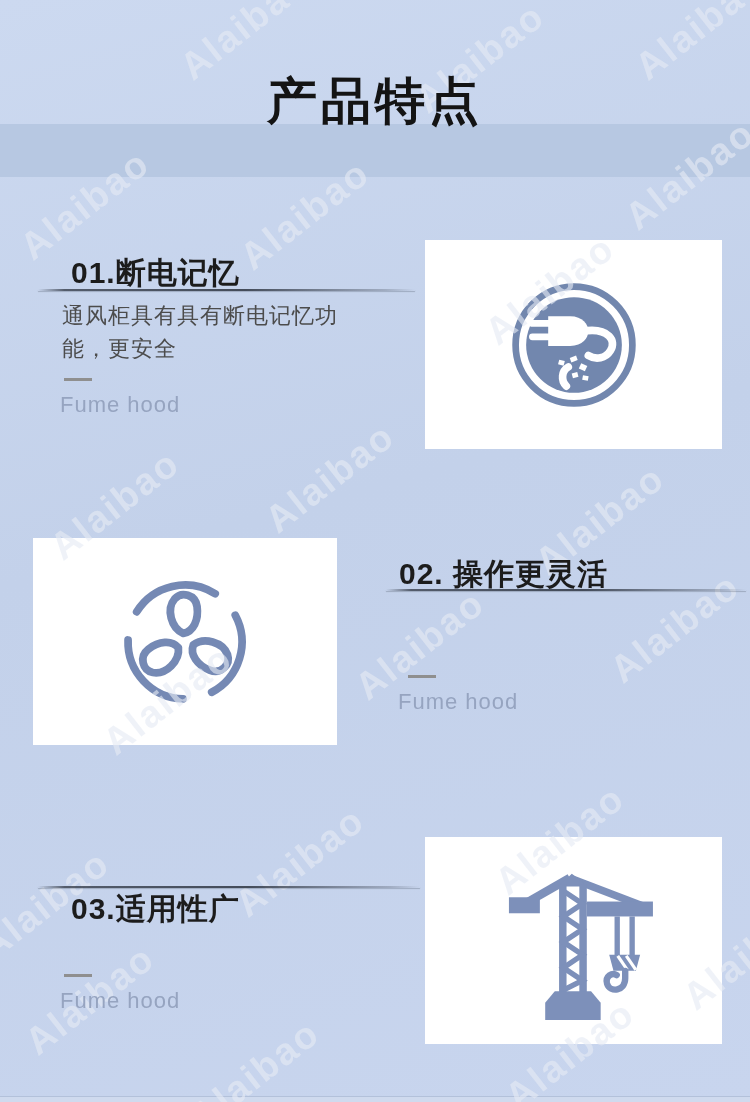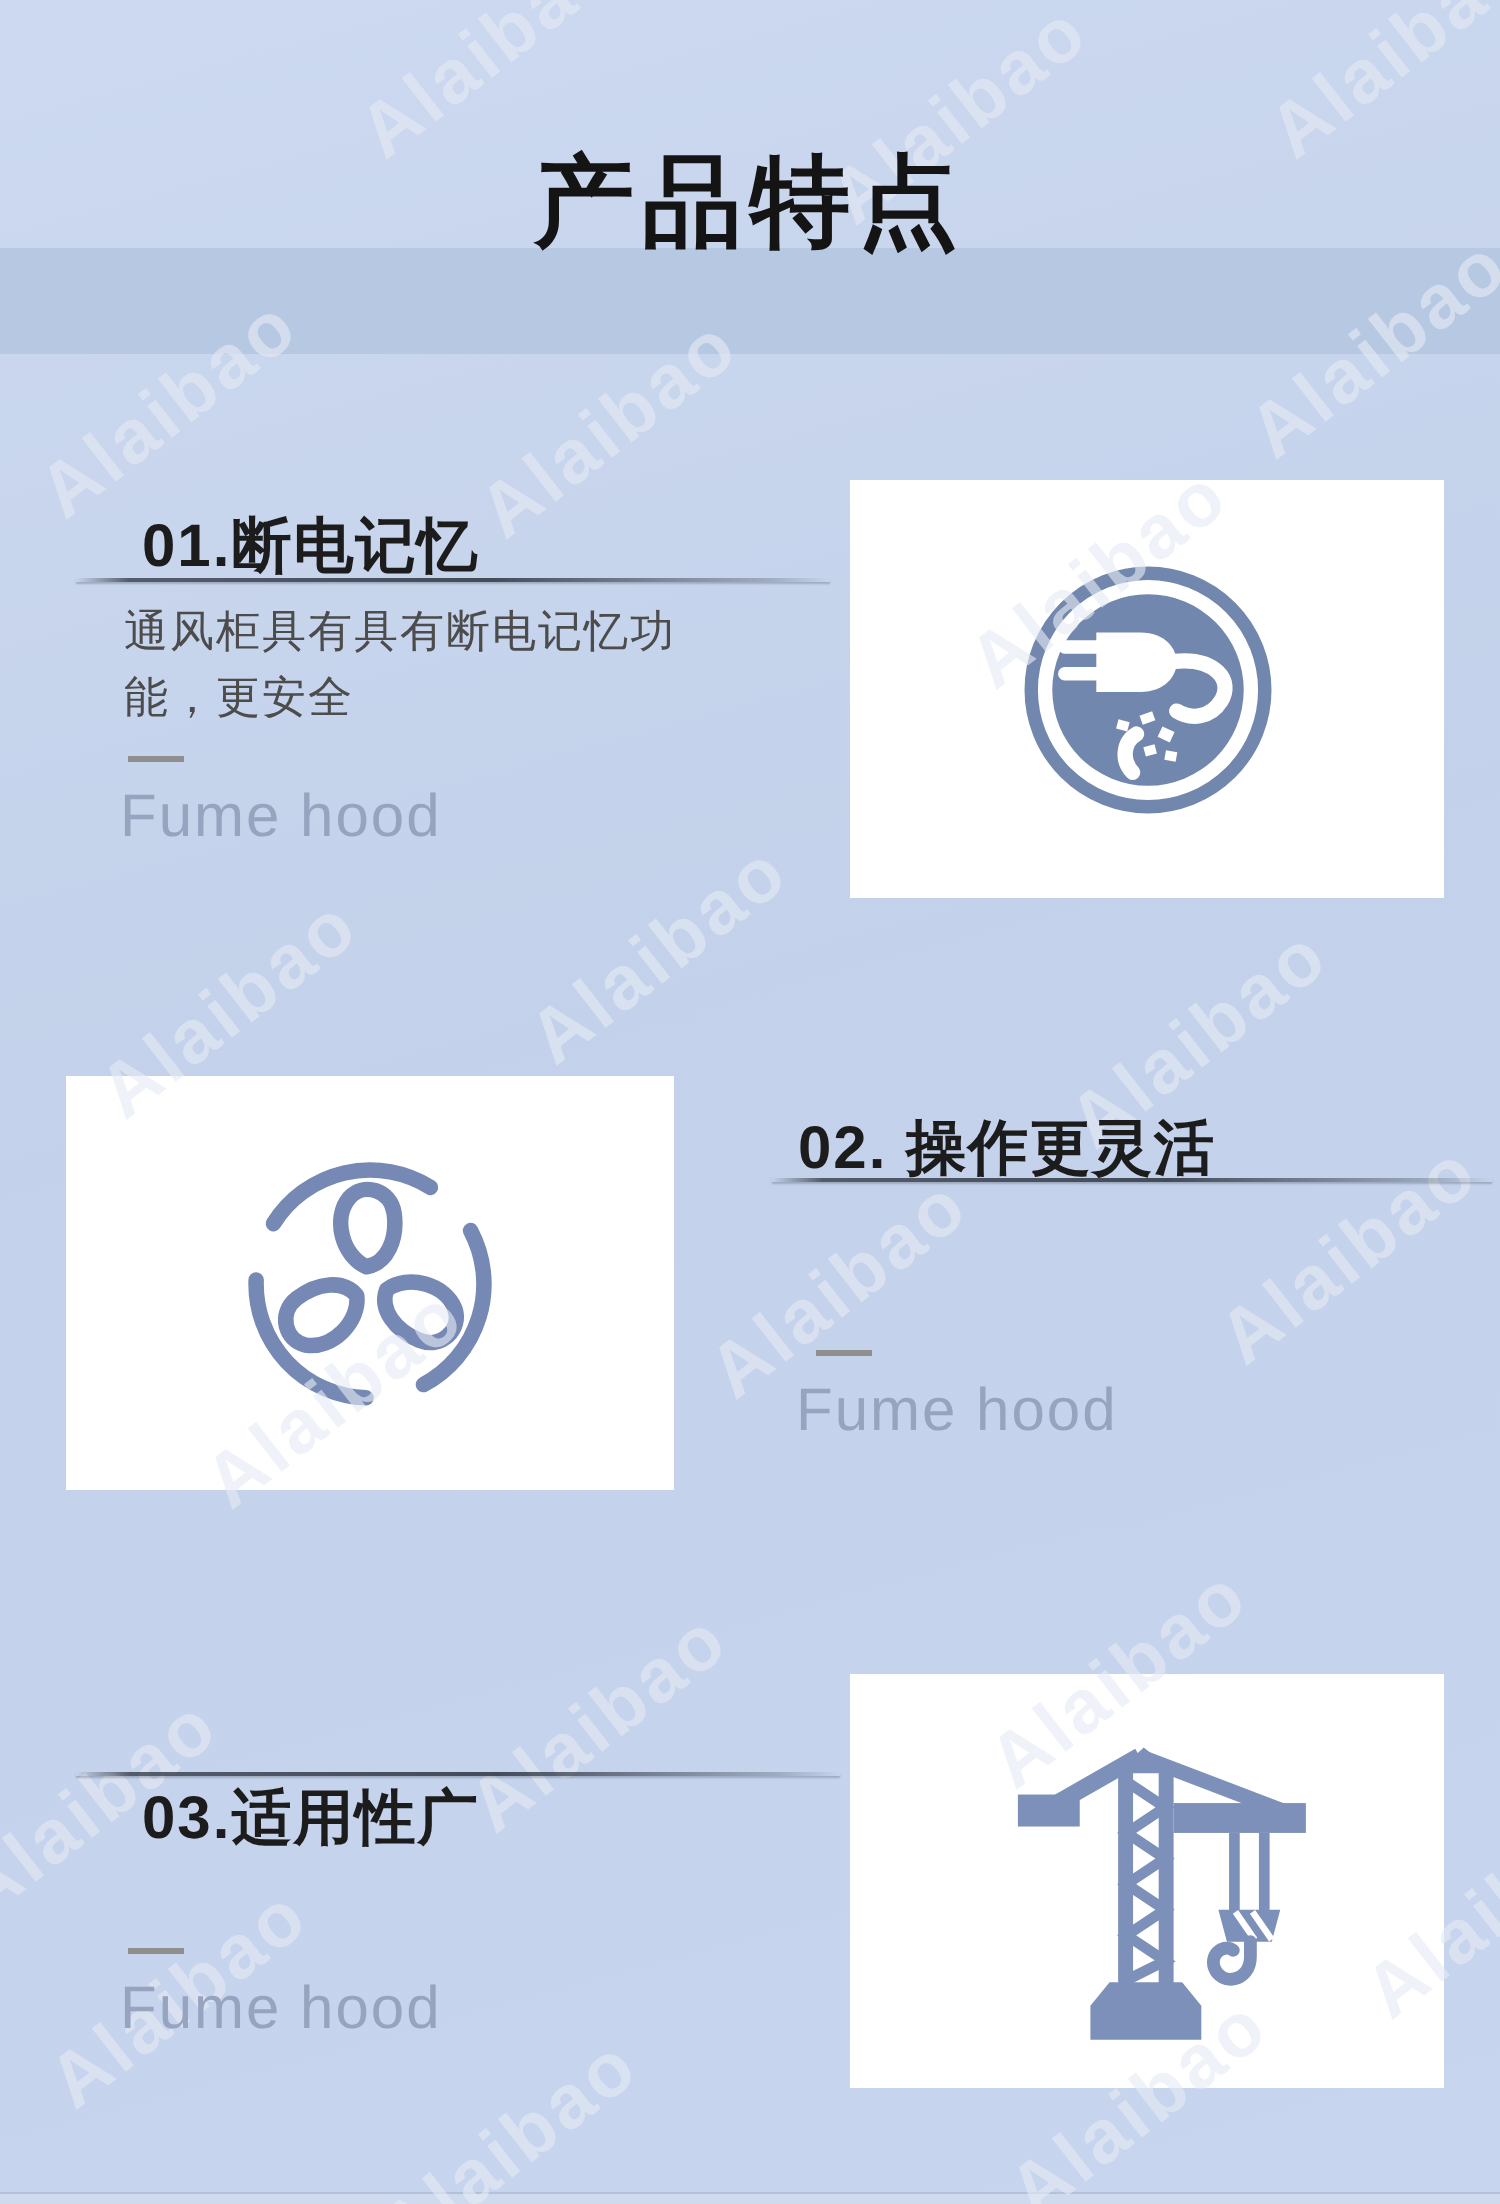--- a/index.html
+++ b/index.html
@@ -20,21 +20,21 @@
   .card-2{left:33px;top:538px;width:304px;height:207px;}
   .card-3{left:425px;top:837px;width:297px;height:207px;}
   
   .feature{position:absolute;inset:0;z-index:4;pointer-events:none;}
   .feature h2{position:absolute;margin:5px;font-size:30px;font-weight:700;color:#1c1c1c;letter-spacing:1px;white-space:nowrap;}
   .rule{position:absolute;height:2px;
     background:linear-gradient(90deg,rgba(45,52,64,0) 0%,rgba(45,52,64,.75) 7%,rgba(45,52,64,.85) 55%,rgba(45,52,64,.25) 92%,rgba(45,52,64,0) 100%);
     box-shadow:0 1px 1px rgba(45,52,64,.25);}
   .feature p{position:absolute;margin:0;font-size:22px;line-height:33px;color:#4c4c4c;letter-spacing:1px;}
   .dash{position:absolute;width:28px;height:3px;background:#8f8f8f;}
-  .fume{position:absolute;font-size:30px;font-weight:500;color:#96a4c0;letter-spacing:1px;white-space:nowrap;}
+  .fume{position:absolute;font-size:22px;font-weight:500;color:#96a4c0;letter-spacing:1px;white-space:nowrap;}
   
   .f1 h2{left:66px;top:248px;}   .f1 .rule{left:38px;top:289px;width:377px;}
   .f1 p{left:62px;top:299px;width:284px;}
   .f1 .dash{left:64px;top:378px;} .f1 .fume{left:60px;top:392px;}
   .f2 h2{left:394px;top:549px;}  .f2 .rule{left:386px;top:589px;width:360px;}
   .f2 p{left:398px;top:599px;width:336px;}
   .f2 .dash{left:408px;top:675px;} .f2 .fume{left:398px;top:689px;}
   .f3 h2{left:66px;top:884px;}   .f3 .rule{left:38px;top:886px;width:382px;}
   .f3 p{left:62px;top:897px;width:336px;}
   .f3 .dash{left:64px;top:974px;} .f3 .fume{left:60px;top:988px;}

